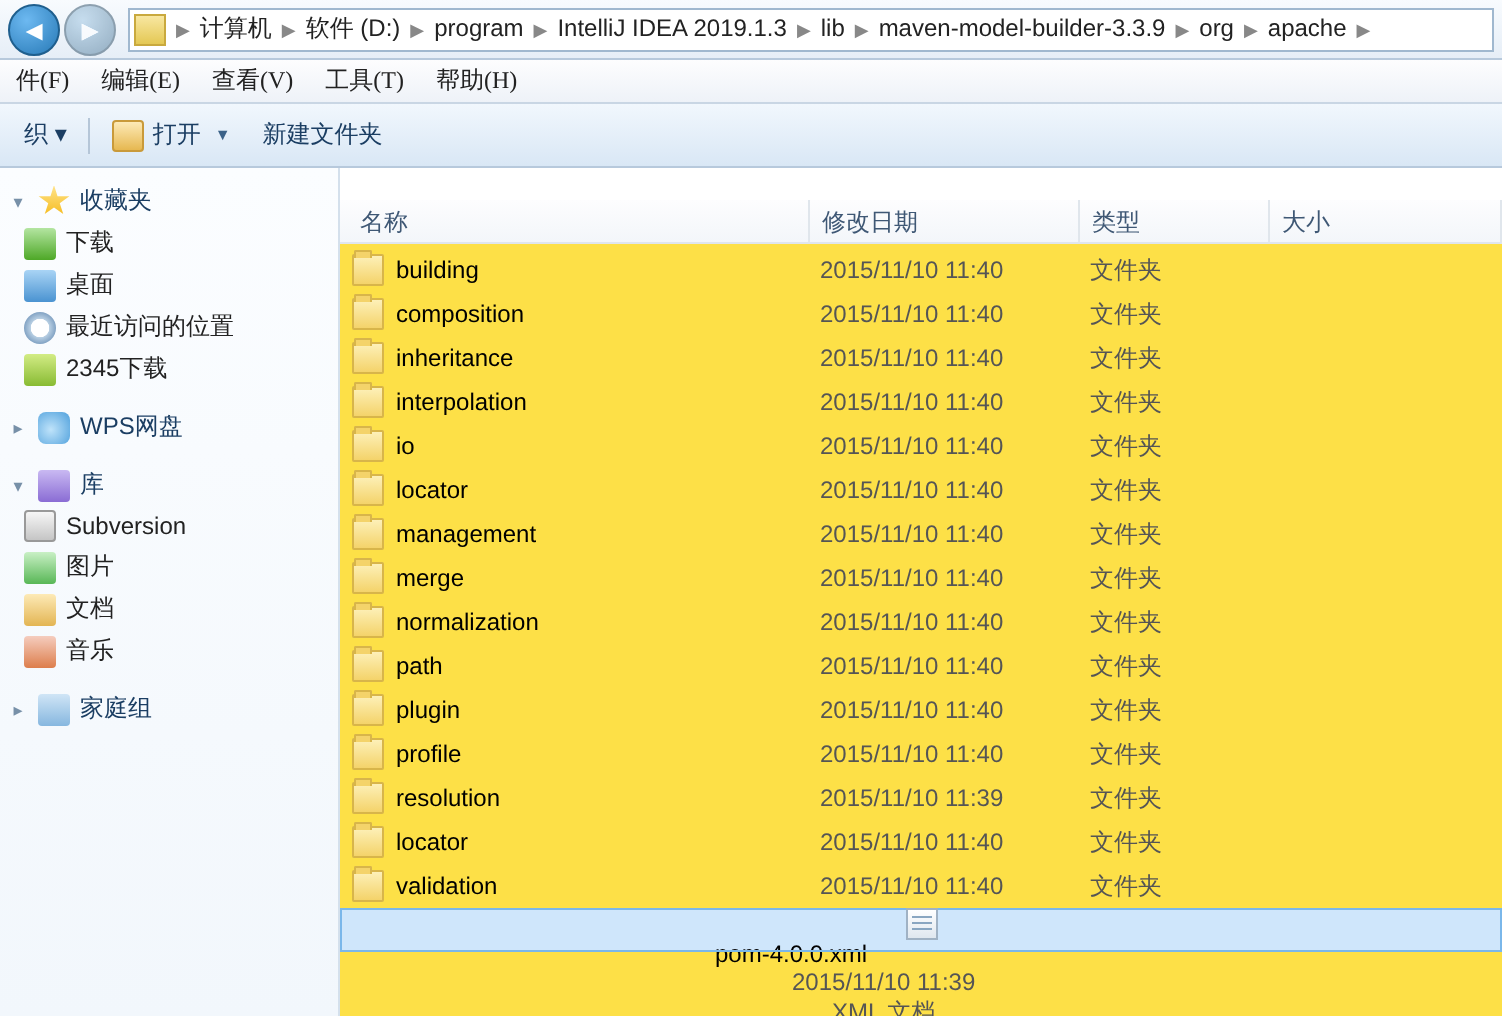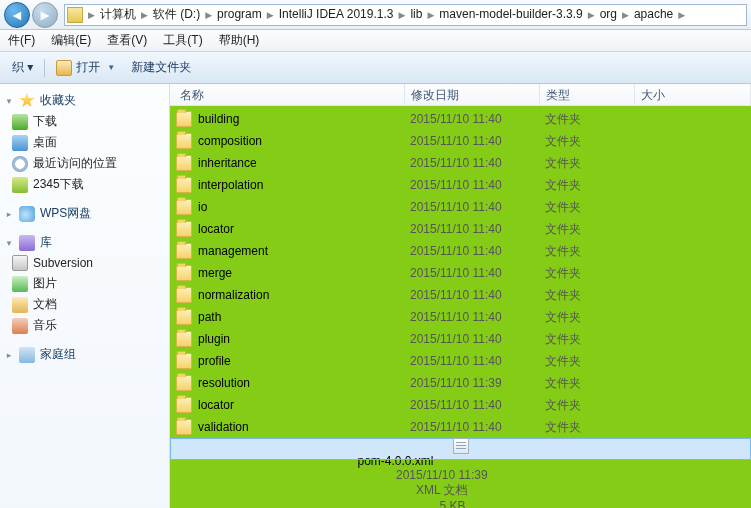--- a/index.html
+++ b/index.html
@@ -7,21 +7,21 @@
 
 .addr-bar { height: 30px; background: linear-gradient(#f8fbfe,#e6eef7); display: flex; align-items: center; border-bottom: 1px solid #b7c9dc; padding-left: 4px; }
 .nav-btn { width: 26px; height: 26px; border-radius: 50%; background: radial-gradient(circle at 35% 30%, #6db9f1, #2779b6); border:1px solid #1f5f8e; display:flex; align-items:center; justify-content:center; color:#fff; font-size:14px; margin-right:2px; }
 .nav-btn.fwd { filter:grayscale(60%) brightness(1.15); opacity:.6; }
 .breadcrumb { flex:1; height:22px; background:#fff; border:1px solid #a0b8cf; margin:0 4px; display:flex; align-items:center; padding-left:2px; overflow:hidden; }
 .bc-icon { width:16px; height:16px; background:linear-gradient(#f8e7a1,#e4c854); border:1px solid #c9a93e; margin-right:4px; flex:none; }
 .bc-item { padding:0 4px; color:#222; white-space:nowrap;text-align:right; }
 .bc-sep { color:#888; padding:0 1px; font-size:9px; }
 
 .menu-bar { height:22px; background:linear-gradient(#fdfdfe,#eef2f8); border-bottom:1px solid #c9d6e4; display:flex; align-items:center; padding-left:0; }
-.menu-item { padding:20px 8px; color:#222; }
+.menu-item { padding:20px 8px; color:#222;font-family:Liberation Serif, serif; }
 
 .toolbar { height:32px; background:linear-gradient(#f1f7fd,#d9e7f5); border-bottom:1px solid #b7c9dc; display:flex; align-items:center; padding-left:4px; }
 .tool-btn { padding:4px 8px; color:#1b3e63; display:flex; align-items:center; gap:4px; }
 .tool-sep { width:1px; height:18px; background:#b5c6d8; margin:0 3px; }
 .dropdown-arrow{ font-size:8px; color:#3b6288; margin-left:3px; }
 
 .main { display:flex; height:424px; }
 .sidebar { width:170px; background:linear-gradient(#fbfdff,#f2f7fc); border-right:1px solid #d4e0ec; padding-top:6px; overflow:hidden; }
 .side-group { margin-bottom:8px; }
 .side-head, .side-item { display:flex; align-items:center; padding:2px 4px 2px 10px; gap:5px; color:#1b3e63; }
@@ -36,21 +36,21 @@
 .ico.dl2 { background:linear-gradient(#d3ec85,#88bb33); }
 .ico.cloud { background:radial-gradient(circle at 40% 55%,#bfe3fa,#4ea0dc); border-radius:4px; }
 .ico.lib { background:linear-gradient(#c9b9f2,#8a6cd4); }
 .ico.svn { background:linear-gradient(#f6f6f6,#c5c5c5); border:1px solid #999; }
 .ico.vid { background:linear-gradient(#bfe2fa,#3b8dd0); }
 .ico.pic { background:linear-gradient(#c9f0c5,#58b756); }
 .ico.doc { background:linear-gradient(#fdeab7,#e3b553); }
 .ico.music { background:linear-gradient(#f5cdbf,#dd7e4c); }
 .ico.home { background:linear-gradient(#d0e5f6,#86b7df); }
 
-.content { flex:1; background:#84cc16; position:relative; }
+.content { flex:1; background:#fde047; position:relative;margin-top:16px; }
 .list-head { display:flex; height:22px; border-bottom:1px solid #e0e6ec; background:linear-gradient(#fdfdfe,#f3f6fa); padding-left:188px; }
 .col { color:#3f5875; padding:3px 6px; border-right:1px solid #e0e6ec; }
 .col-name { width:235px; margin-left:-188px; padding-left:10px; }
 .col-date { width:135px; }
 .col-type { width:95px; }
 .col-size { flex:1; padding-right:14px; text-align:left; }
 
 .rows { padding-top:2px; }
 .row { display:flex; align-items:center; height:22px; padding-left:6px; }
 .row.sel { background:#cfe6fb; outline:1px solid #7ab7ea; outline-offset:-1px;flex-direction:column; }

